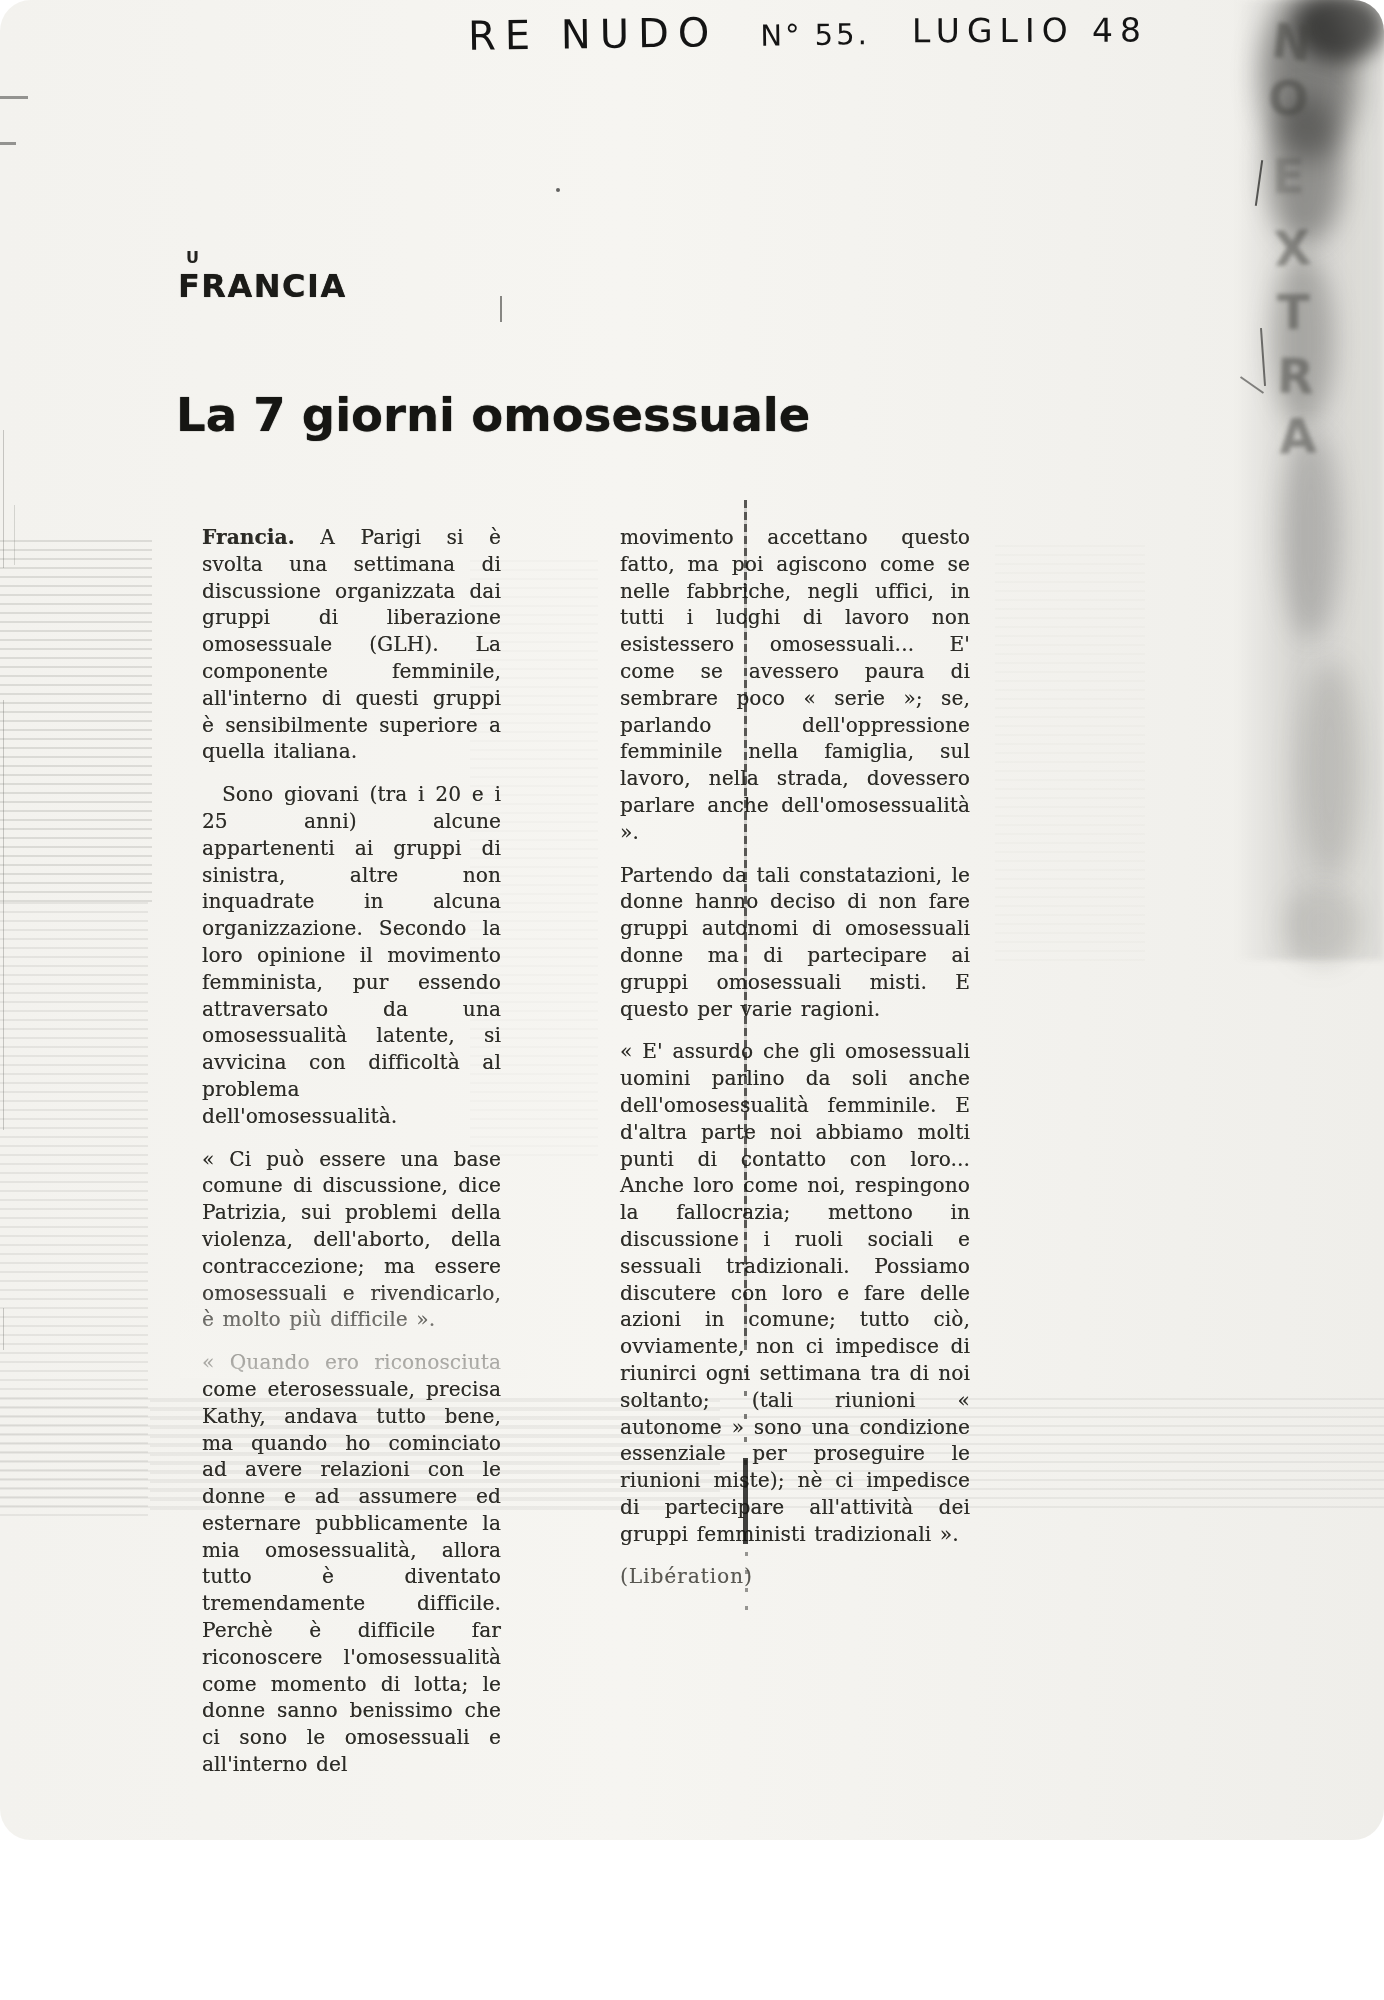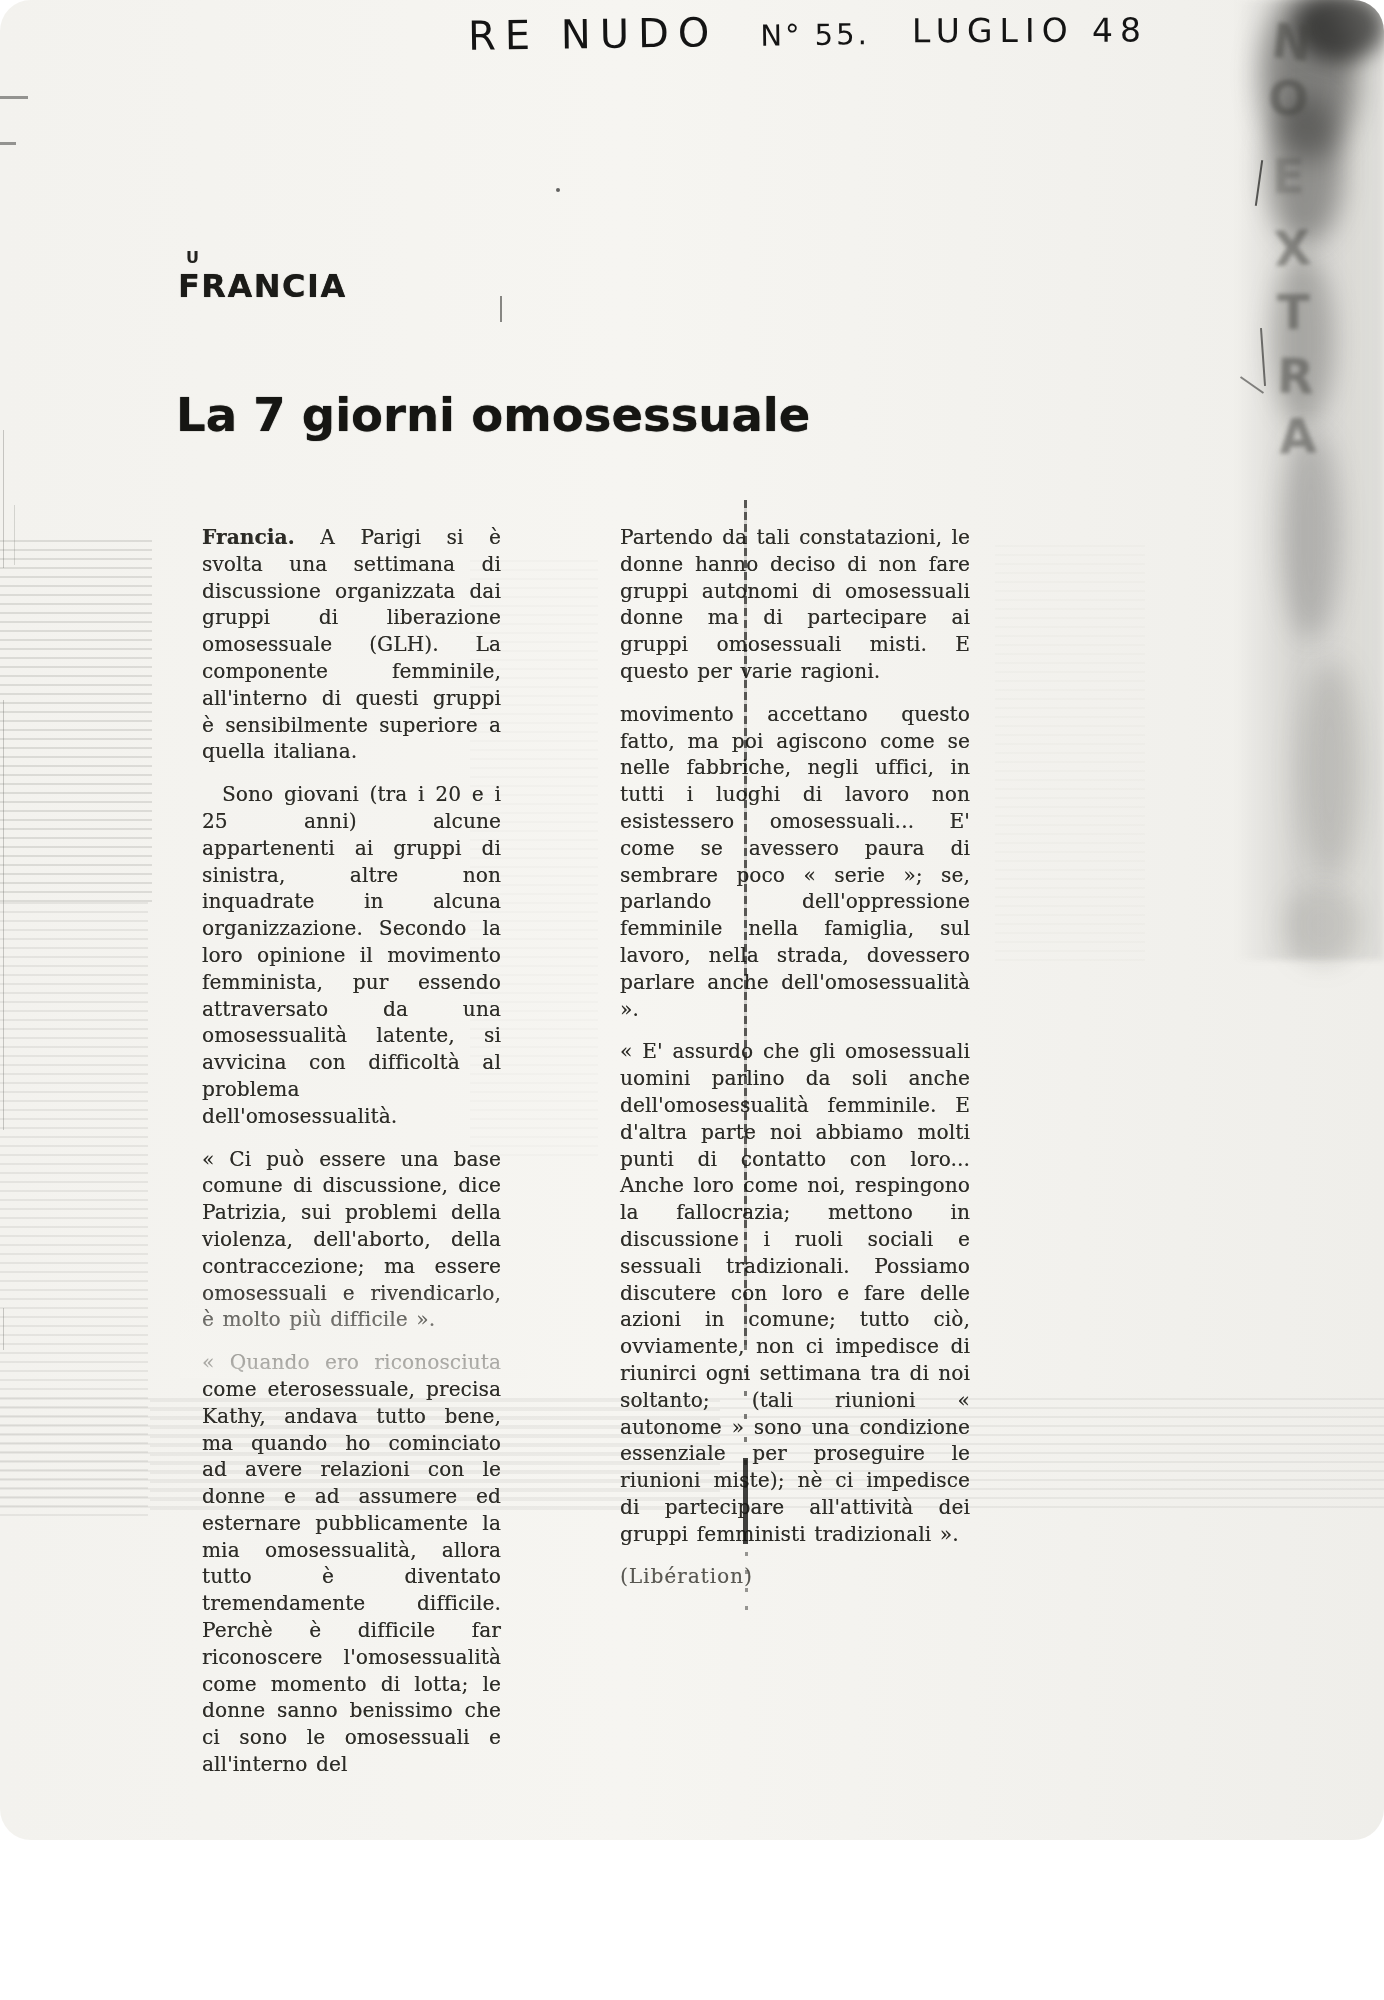--- a/index.html
+++ b/index.html
@@ -169,22 +169,22 @@
     <h1 class="headline">La 7 giorni omosessuale</h1>
 
     <div class="columns">
       <div class="col col-1">
         <p><strong>Francia.</strong> <span>A Parigi si è svolta una settimana di discussione organizzata dai gruppi di liberazione omosessuale (GLH). La componente femminile, all'interno di questi gruppi è sensibilmente superiore a quella italiana.</span></p>
         <p class="p-indent">Sono giovani (tra i 20 e i 25 anni) alcune appartenenti ai gruppi di sinistra, altre non inquadrate in alcuna organizzazione. Secondo la loro opinione il movimento femminista, pur essendo attraversato da una omosessualità latente, si avvicina con difficoltà al problema dell'omosessualità.</p>
         <p>« Ci può essere una base comune di discussione, dice Patrizia, sui problemi della violenza, dell'aborto, della contraccezione; ma essere omosessuali e rivendicarlo, è molto più difficile ».</p>
         <p>« Quando ero riconosciuta come eterosessuale, precisa Kathy, andava tutto bene, ma quando ho cominciato ad avere relazioni con le donne e ad assumere ed esternare pubblicamente la mia omosessualità, allora tutto è diventato tremendamente difficile. Perchè è difficile far riconoscere l'omosessualità come momento di lotta; le donne sanno benissimo che ci sono le omosessuali e all'interno del</p>
       </div>
       <div class="col col-2">
+        <p>movimento accettano questo fatto, ma poi agiscono come se nelle fabbriche, negli uffici, in tutti i luoghi di lavoro non esistessero omosessuali... E' come se avessero paura di sembrare poco « serie »; se, parlando dell'oppressione femminile nella famiglia, sul lavoro, nella strada, dovessero parlare anche dell'omosessualità ».</p>
         <p>Partendo da tali constatazioni, le donne hanno deciso di non fare gruppi autonomi di omosessuali donne ma di partecipare ai gruppi omosessuali misti. E questo per varie ragioni.</p>
-        <p>movimento accettano questo fatto, ma poi agiscono come se nelle fabbriche, negli uffici, in tutti i luoghi di lavoro non esistessero omosessuali... E' come se avessero paura di sembrare poco « serie »; se, parlando dell'oppressione femminile nella famiglia, sul lavoro, nella strada, dovessero parlare anche dell'omosessualità ».</p>
         <p>« E' assurdo che gli omosessuali uomini parlino da soli anche dell'omosessualità femminile. E d'altra parte noi abbiamo molti punti di contatto con loro... Anche loro come noi, respingono la fallocrazia; mettono in discussione i ruoli sociali e sessuali tradizionali. Possiamo discutere con loro e fare delle azioni in comune; tutto ciò, ovviamente, non ci impedisce di riunirci ogni settimana tra di noi soltanto; (tali riunioni « autonome » sono una condizione essenziale per proseguire le riunioni miste); nè ci impedisce di partecipare all'attività dei gruppi femministi tradizionali ».</p>
         <p class="attribution">(Libération)</p>
       </div>
     </div>
   </div>
 
   <div class="artifact fade-col1"></div>
 
   <div class="artifact streaks s1"></div>
   <div class="artifact streaks s2"></div>

